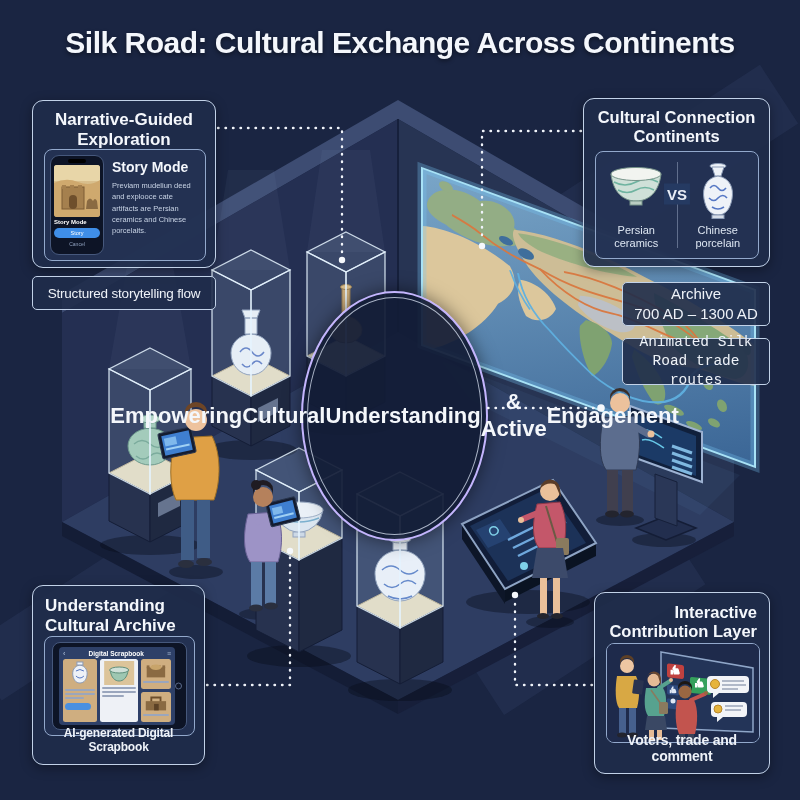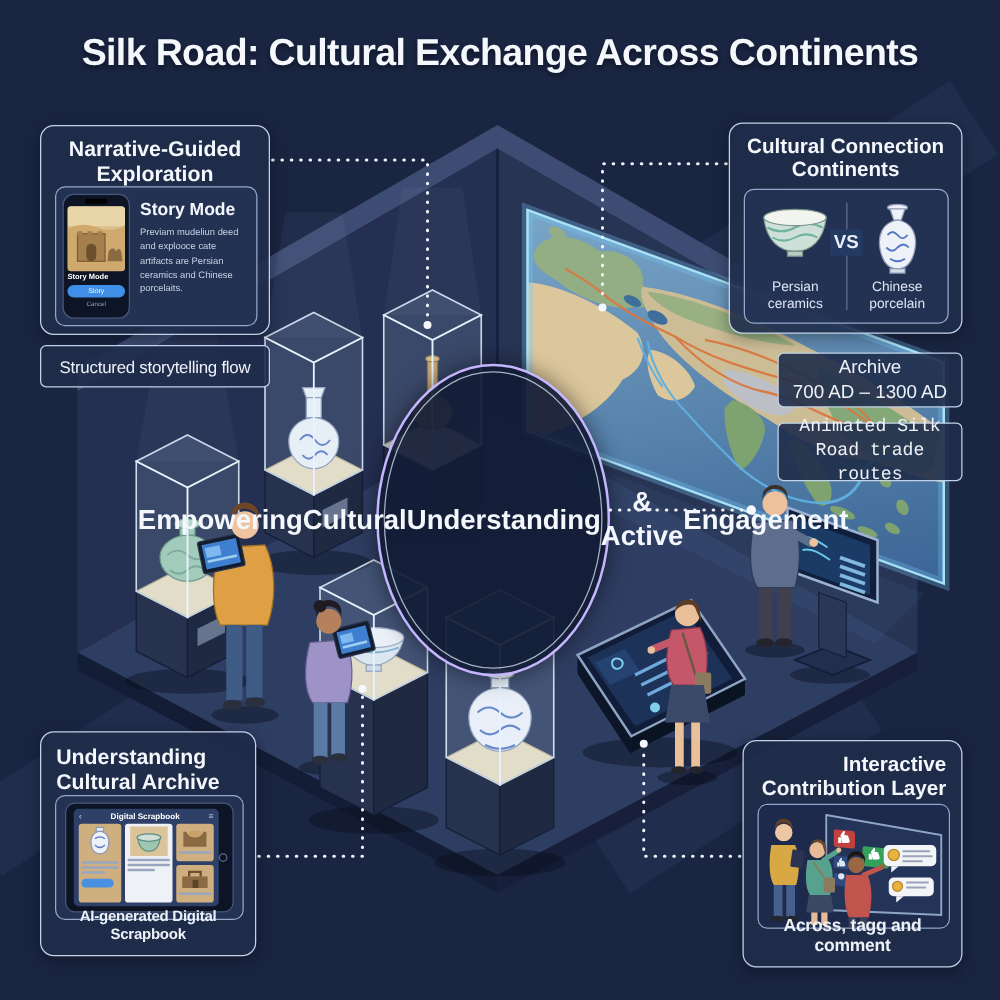--- a/index.html
+++ b/index.html
@@ -543,16 +543,16 @@
           <line x1="84" y1="56" x2="98" y2="50" stroke="#c2544e" stroke-width="4" stroke-linecap="round"></line>
           <circle cx="99" cy="49" r="2" fill="#9a6742"></circle>
           <path d="M70,56 C68,68 68,80 72,90 L88,90 C91,78 91,64 87,56 Z" fill="#c2544e"></path>
           <circle cx="78" cy="48" r="6.5" fill="#9a6742"></circle>
           <path d="M71,47 A7,7 0 0 1 85,47 L85,43 A7,6 0 0 0 71,43 Z" fill="#1c1713"></path>
           <rect x="72" y="90" width="6" height="8" fill="#3a4258"></rect>
           <rect x="81" y="90" width="6" height="8" fill="#3a4258"></rect>
         </g>
       </svg>
     </div>
-    <div class="contrib-caption">Across, tagg and comment</div>
+    <div class="contrib-caption">Voters, trade and comment</div>
   </div>
 
 </div>
 
 </body></html>

